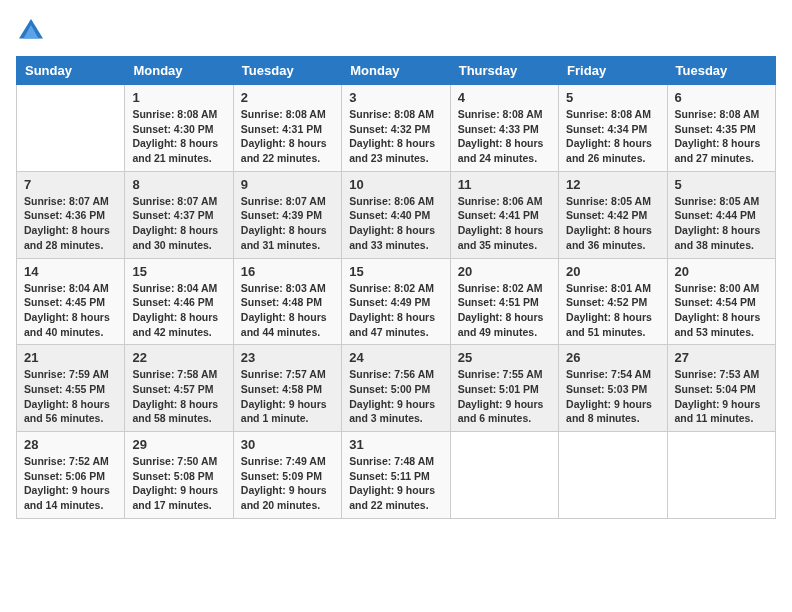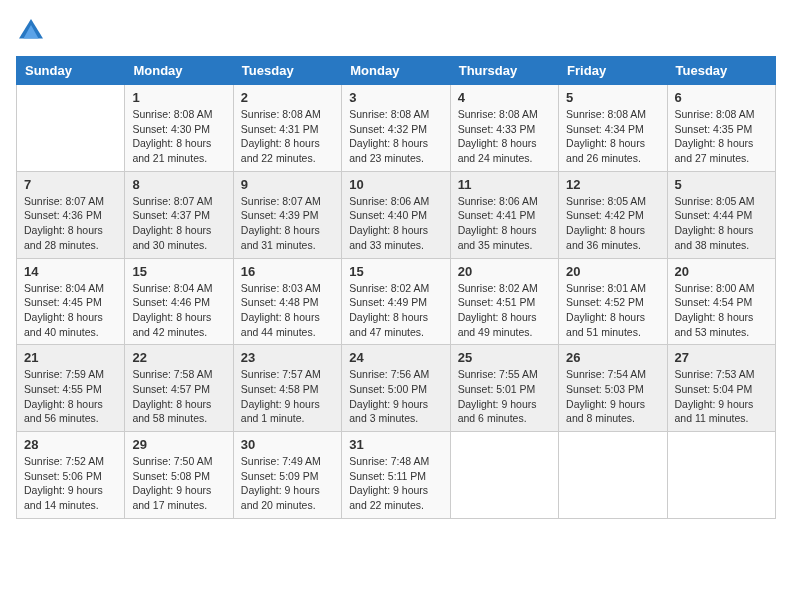--- a/index.html
+++ b/index.html
@@ -85,20 +85,21 @@
     }
     .day-number {
       font-size: 13px;
       font-weight: bold;
       margin-bottom: 2px;
     }
     .day-info {
       font-size: 10.5px;
       color: #333;
       line-height: 1.4;
+      font-weight: bold;
     }
     .empty-cell {
       background: #fff !important;
     }
   </style>
 </head>
 <body>
 
 <div class="header">
   <div class="logo">

